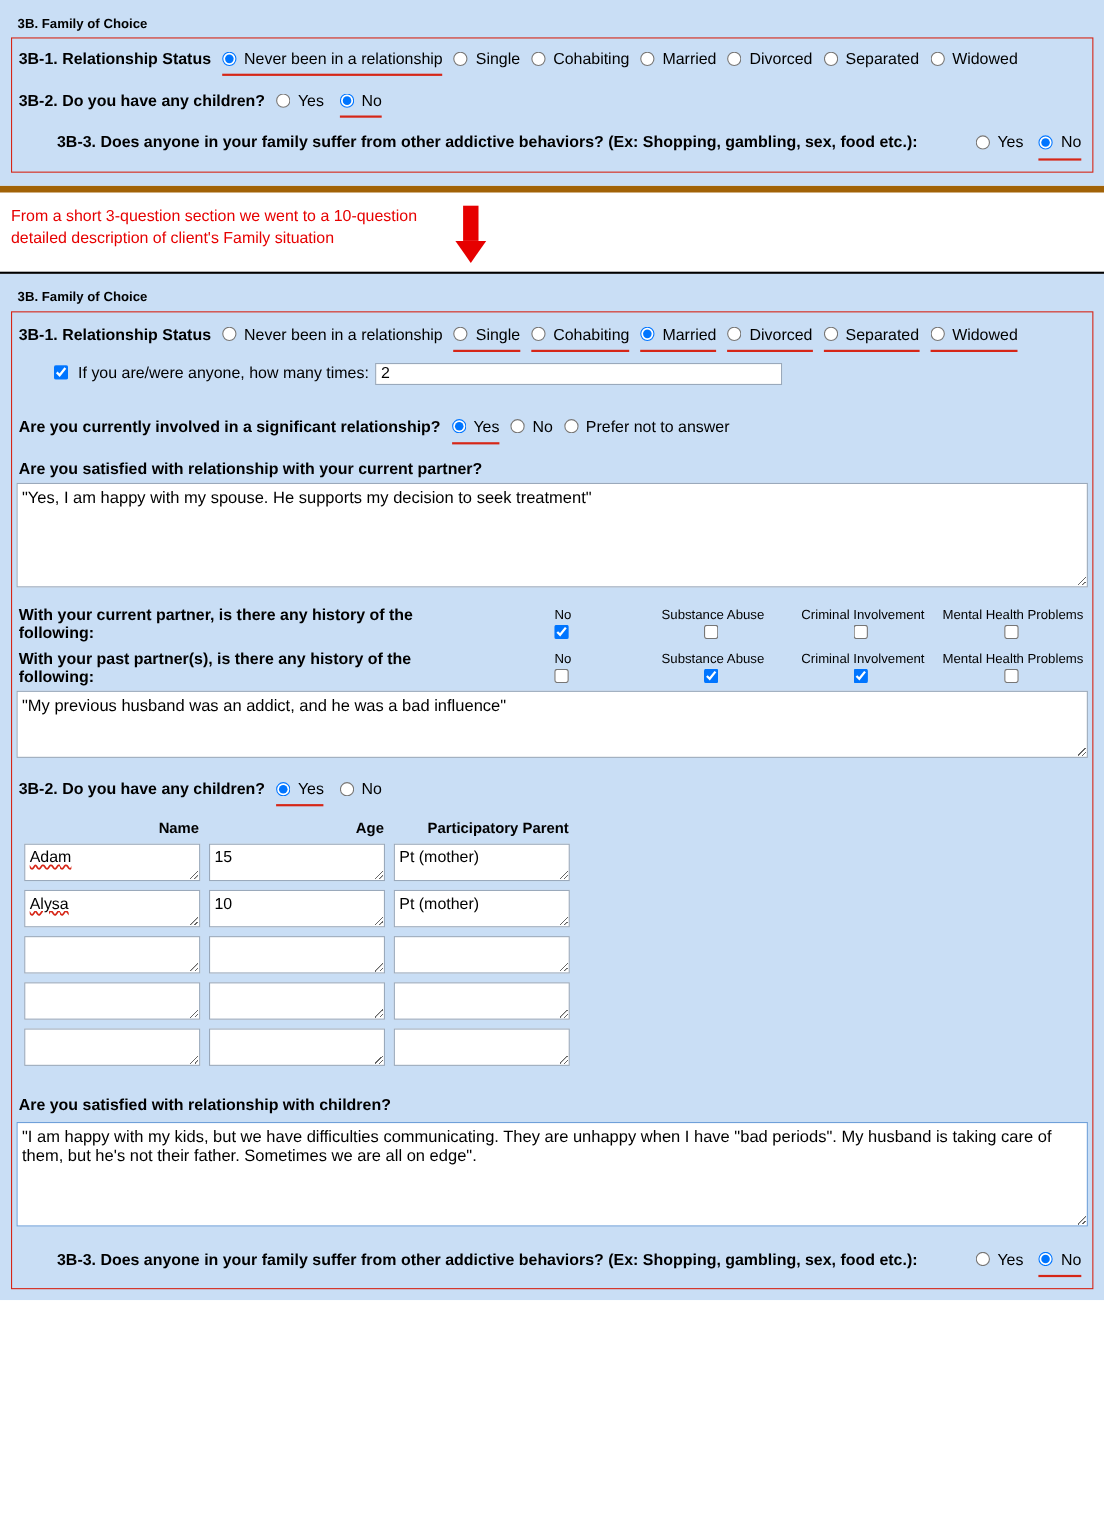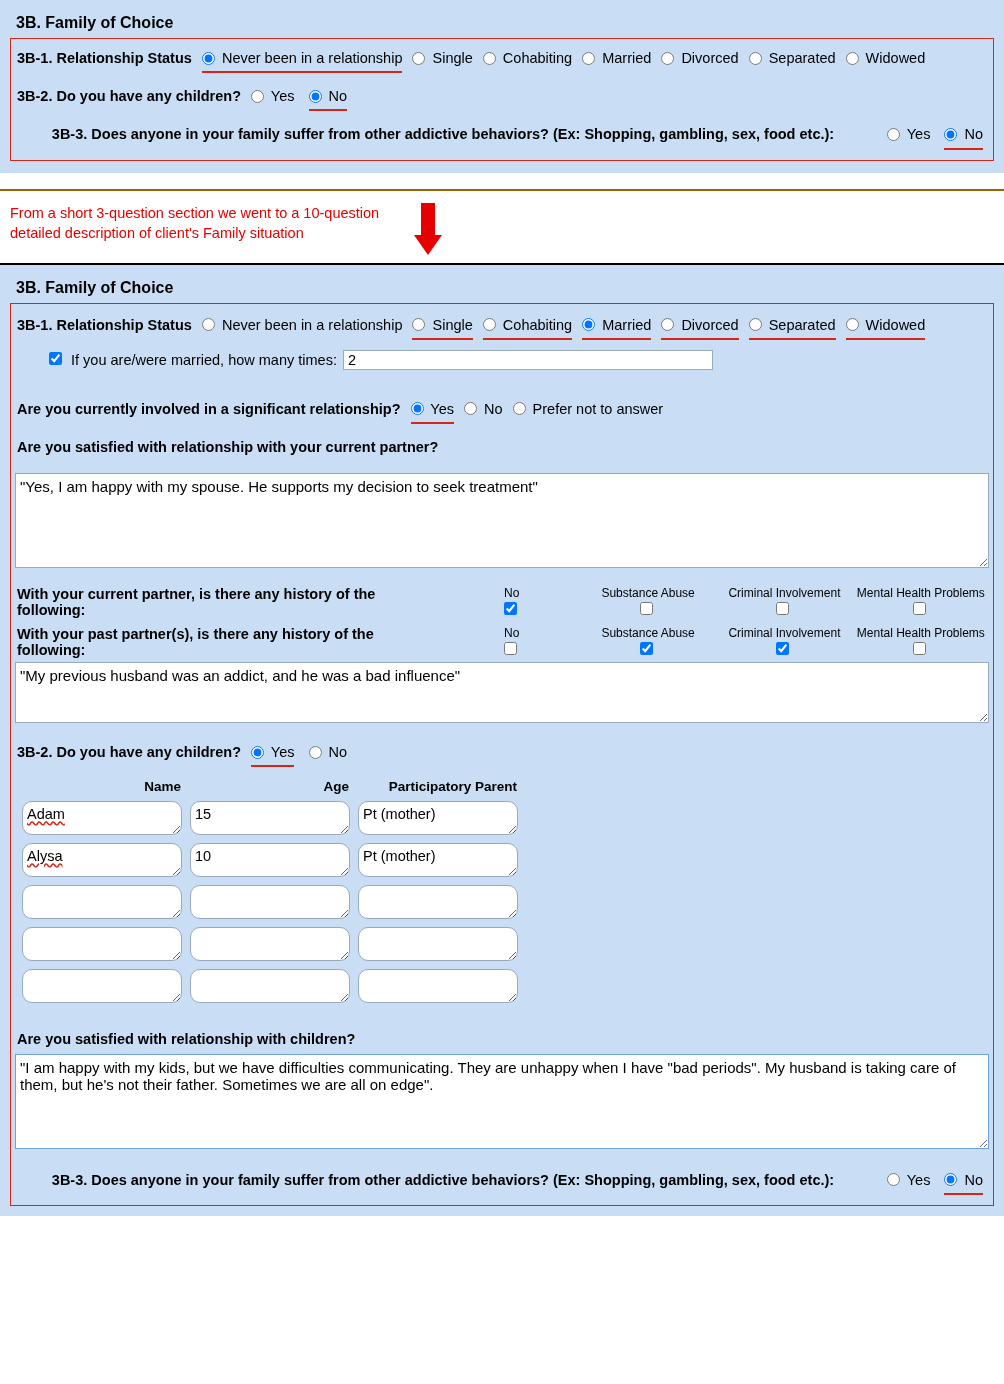--- a/index.html
+++ b/index.html
@@ -11,21 +11,21 @@
     color: #000;
   }
   .panel {
     background: #c9def5;
     padding: 10px;
     margin: 0;
   }
   .panel-top { padding-bottom: 12px; }
   .section-title {
     font-weight: bold;
-    font-size: 16px;
+    font-size: 12px;
     padding: 4px 2px 6px 6px;
   }
   .red-box {
     border: 1px solid #d62617;
     padding: 4px;
   }
   .red-box-tight { padding: 2px 4px 4px 4px; }
   .q-row {
     padding: 6px 2px;
     line-height: 1.6;
@@ -42,22 +42,21 @@
     white-space: nowrap;
     display: inline-block;
   }
   input[type="radio"], input[type="checkbox"] {
     vertical-align: middle;
     margin: 0 3px 2px 0;
   }
   .divider-strip {
     background: #fff;
     padding: 12px 10px 10px 10px;
-    border-top: 2px solid #a16207;
-    margin-top: 16px;
+    border-top: 6px solid #a16207;
   }
   .divider-strip-bottom { border-bottom: 2px solid #000; padding-bottom: 8px; }
   .annot-text {
     color: #e60000;
     font-size: 14.5px;
     line-height: 1.4;
     display: inline-block;
     vertical-align: top;
     max-width: 380px;
   }
@@ -107,21 +106,20 @@
     border-spacing: 6px;
   }
   .children-table th {
     text-align: right; font-size: 13.5px; font-weight: bold;
     padding: 0 2px;
   }
   .children-table textarea {
     width: 160px; height: 34px;
     font-size: 14.5px;
     resize: both;
-    border-radius: 10px;
   }
 </style>
 </head>
 <body>
 
 <div class="panel panel-top">
   <div class="section-title">3B. Family of Choice</div>
 
   <div class="red-box red-box-tight">
     <div class="q-row">
@@ -158,30 +156,30 @@
 
   <div class="red-box">
 
     <div class="q-row">
       <span class="q-label">3B-1. Relationship Status</span>
       <span class="radio-group" id="relstatus-bottom"><span class="radio-opt"><input type="radio" style=""> <span>Never been in a relationship</span></span><span class="radio-opt underline-red-solid"><input type="radio" style=""> <span>Single</span></span><span class="radio-opt underline-red-solid"><input type="radio" style=""> <span>Cohabiting</span></span><span class="radio-opt underline-red-solid"><input type="radio" checked="" style=""> <span>Married</span></span><span class="radio-opt underline-red-solid"><input type="radio" style=""> <span>Divorced</span></span><span class="radio-opt underline-red-solid"><input type="radio" style=""> <span>Separated</span></span><span class="radio-opt underline-red-solid"><input type="radio" style=""> <span>Widowed</span></span></span>
     </div>
 
     <div class="indent">
       <input type="checkbox" id="chk-married" checked="" style="">
-      <span>If you are/were married, how many times:</span>
+      <span>If you are/were anyone, how many times:</span>
       <input type="text" class="text-input wide" value="2" style="">
     </div>
 
     <div class="q-row" style="margin-top:18px;">
       <span class="q-label">Are you currently involved in a significant relationship?</span>
       <span id="sigrel-opts"><span class="radio-opt underline-red-solid"><input type="radio" checked="" style=""> <span>Yes</span></span><span class="radio-opt"><input type="radio" style=""> <span>No</span></span><span class="radio-opt"><input type="radio" style=""> <span>Prefer not to answer</span></span></span>
     </div>
 
-    <div class="q-row" style="padding-bottom:14px;">
+    <div class="q-row" style="padding-bottom:0;">
       <span class="q-label">Are you satisfied with relationship with your current partner?</span>
     </div>
     <textarea rows="5" id="ta-satpartner" style="">"Yes, I am happy with my spouse. He supports my decision to seek treatment"</textarea>
 
     <table class="hist-grid" style="margin-top:14px;">
       <tbody>
           <tr id="hist-row-current">
         <td class="hist-label">With your current partner, is there any history of the following:</td>
       <td class="hist-col"><span class="hdr">No</span><input type="checkbox" checked="" style=""></td>
             <td class="hist-col"><span class="hdr">Substance Abuse</span><input type="checkbox" style=""></td>

